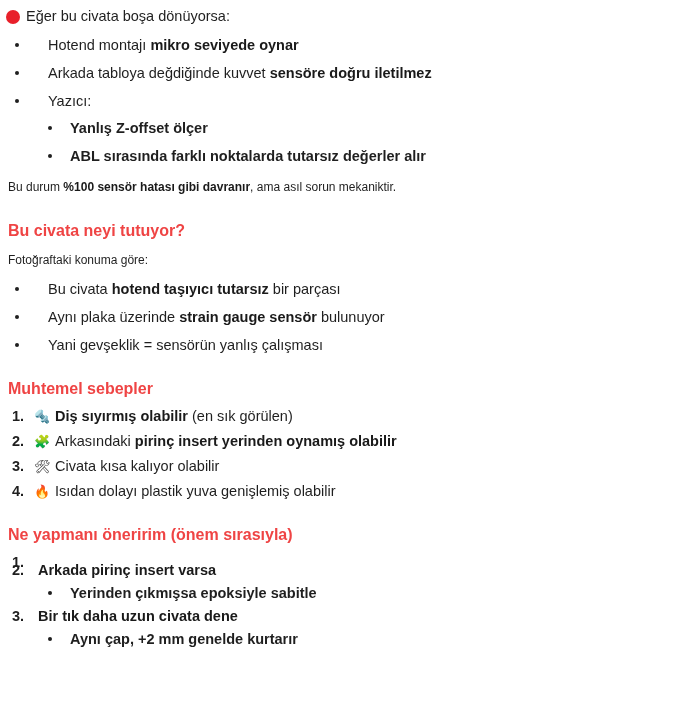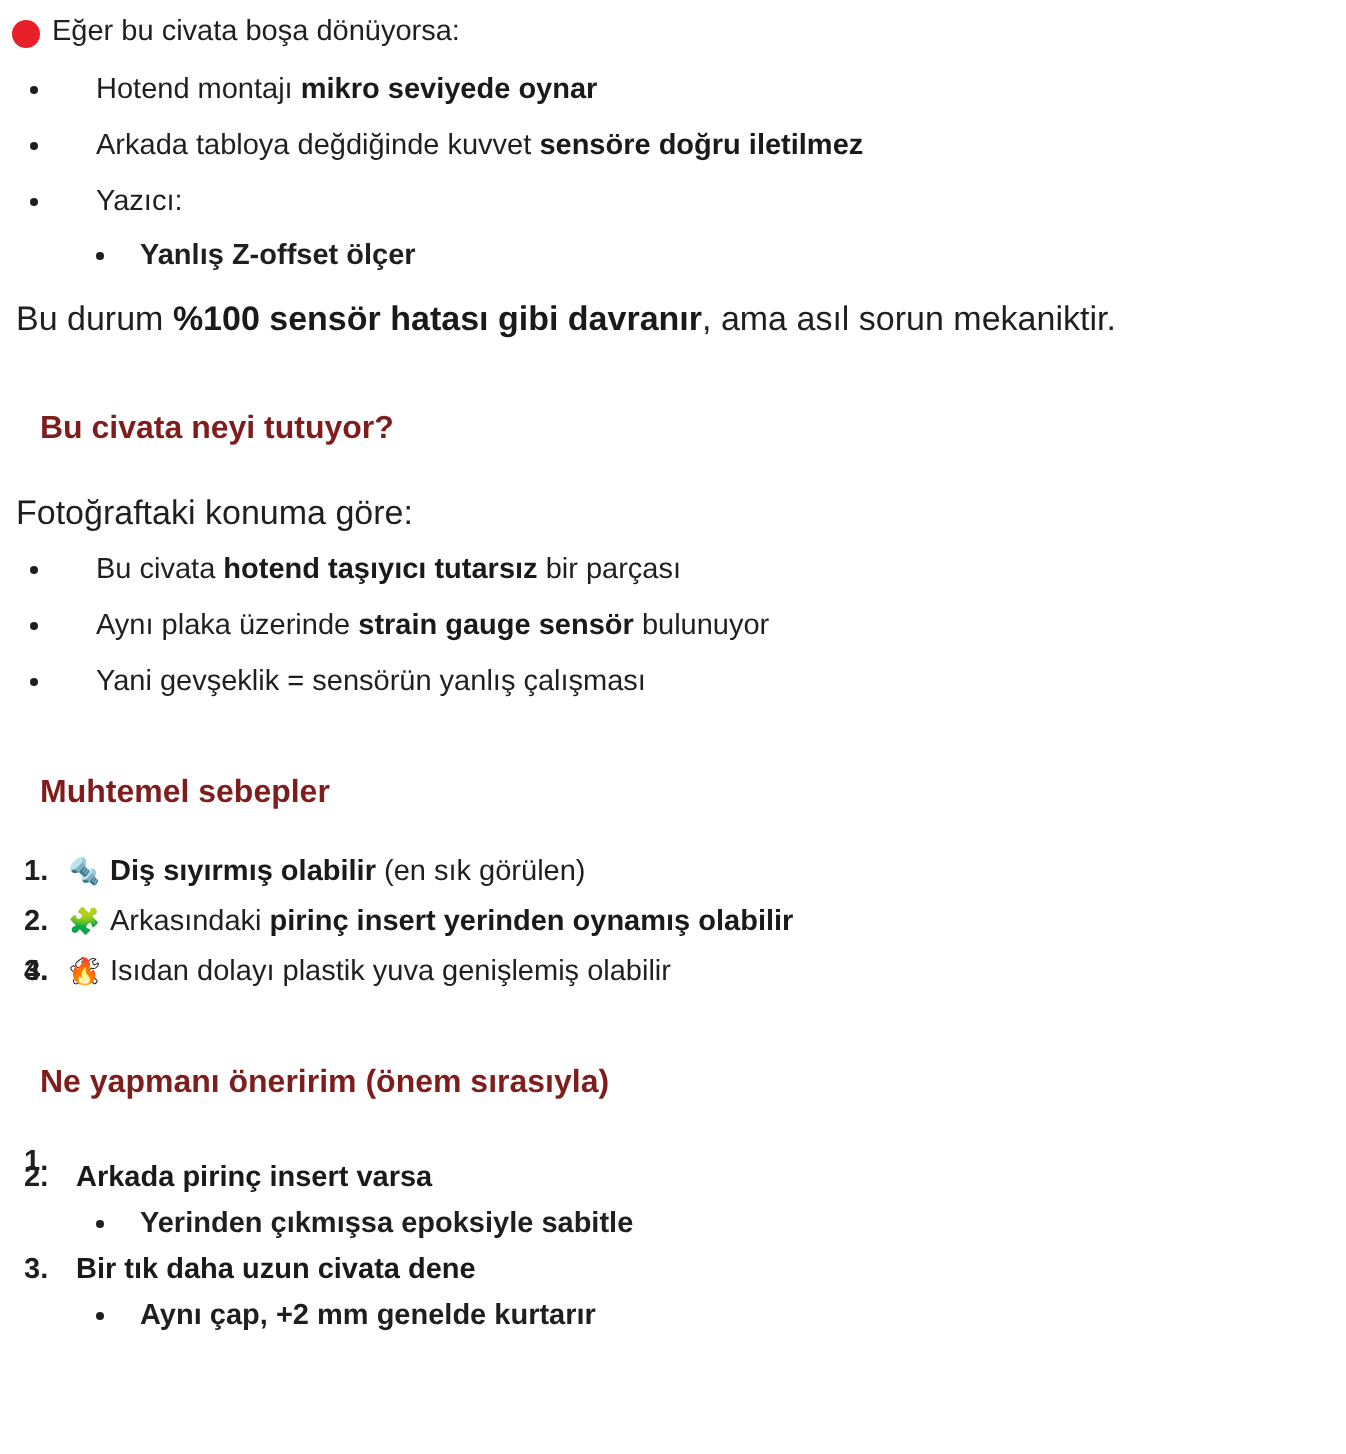--- a/index.html
+++ b/index.html
@@ -19,21 +19,21 @@
   .page {
     position: relative;
     width: 580px;
     height: 727px;
     padding: 0;
     box-sizing: border-box;
   }
 
   
   .para {
-    font-size: 17px;
+    font-size: 12px;
     line-height: 19px;
     color: #1f1f1f;
     margin: 0;
     padding: 0 8px 0 8px;
   }
 
   .lead-line {
     display: flex;
     align-items: flex-start;
     gap: 6px;
@@ -54,22 +54,22 @@
     border-radius: 50%;
     background: #e8202a;
     display: inline-block;
     flex: 0 0 auto;
     margin-top: 3px;
   }
 
   h3.section-title {
     font-size: 16px;
     font-weight: bold;
-    color: #7f1d1d;
-    margin: 12px;
+    color: #ef4444;
+    margin: 0;
     padding: 0 8px;
     line-height: 20px;
   }
 
   
   ul.lvl1 {
     list-style: none;
     margin: 0;
     padding: 0;
   }
@@ -186,20 +186,24 @@
     </li>
   </ul>
 
   <div class="gap-8"></div>
 
   <ul class="lvl2">
     <li>
       <span class="dot"></span>
       <span>Yanlış Z-offset ölçer</span>
     </li>
+    <li style="margin-top:9px">
+      <span class="dot"></span>
+      <span>ABL sırasında farklı noktalarda tutarsız değerler alır</span>
+    </li>
   </ul>
 
   <div class="gap-12"></div>
 
   <p class="para"><span>Bu durum </span><b>%100 sensör hatası gibi davranır</b><span>, ama asıl sorun mekaniktir.</span></p>
 
   <div class="gap-12"></div>
   <div class="gap-12"></div>
 
   <h3 class="section-title">Bu civata neyi tutuyor?</h3>
@@ -239,20 +243,21 @@
       <b>Diş sıyırmış olabilir</b><span> (en sık görülen)</span>
     </li>
     <li style="margin-top:6px">
       <span class="idx">2.</span>
       <span class="ico emoji">🧩</span>
       <span>Arkasındaki </span><b>pirinç insert yerinden oynamış olabilir</b>
     </li>
     <li style="margin-top:6px">
       <span class="idx">3.</span>
       <span class="ico emoji">🛠</span>
+      <span>Civata kısa kalıyor olabilir</span>
     </li>
     <li style="margin-top:6px">
       <span class="idx">4.</span>
       <span class="ico emoji">🔥</span>
       <span>Isıdan dolayı plastik yuva genişlemiş olabilir</span>
     </li>
   </ol>
 
   <div class="gap-12"></div>
   <div class="gap-12"></div>

